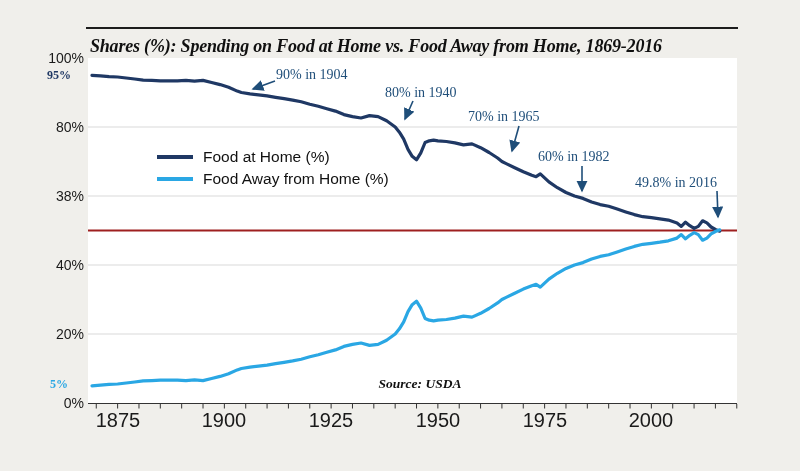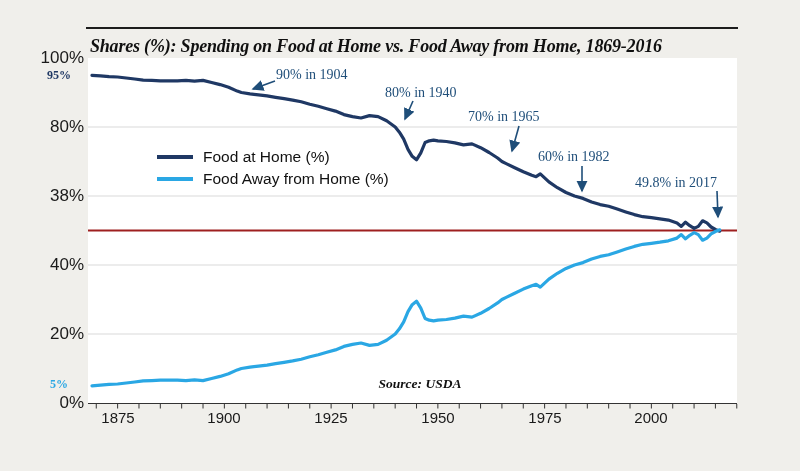--- a/index.html
+++ b/index.html
@@ -3,23 +3,23 @@
 <meta charset="utf-8">
 <style>
   html,body{margin:0;padding:0;}
   body{width:800px;height:471px;background:#f0efeb;font-family:"Liberation Sans",sans-serif;position:relative;overflow:hidden;}
   .stage{position:absolute;left:0;top:0;width:656px;height:471px;}
   .top-rule{position:absolute;left:86px;top:27px;width:652px;height:2px;background:#1c1c1c;}
   .chart-title{position:absolute;left:90px;top:36px;width:660px;font-family:"Liberation Serif",serif;
     font-weight:bold;font-style:italic;font-size:18px;color:#101010;white-space:nowrap;letter-spacing:-0.2px;}
   .plot-bg{position:absolute;left:88px;top:58px;width:649px;height:346px;background:#ffffff;}
   #chart-svg{position:absolute;left:0;top:0;width:800px;height:471px;}
-  .ylab{position:absolute;left:24px;width:60px;text-align:right;font-size:17px;color:#1a1a1a;line-height:18px;}
+  .ylab{position:absolute;left:24px;width:60px;text-align:right;font-size:14px;color:#1a1a1a;line-height:18px;}
   .y0{top:49px}.y1{top:118px}.y2{top:187px}.y3{top:256px}.y4{top:325px}.y5{top:394px}
-  .xlab{position:absolute;top:409px;width:54px;text-align:center;font-size:15px;color:#1a1a1a;}
+  .xlab{position:absolute;top:409px;width:54px;text-align:center;font-size:20px;color:#1a1a1a;}
   .x0{left:91px}.x1{left:197px}.x2{left:304px}.x3{left:411px}.x4{left:518px}.x5{left:624px}
   .startlab{position:absolute;left:34px;width:50px;text-align:center;font-family:"Liberation Serif",serif;
     font-weight:bold;font-size:12px;line-height:16px;}
   .start-95{top:67px;}
   .start-5{top:376px;}
   .legend{position:absolute;left:157px;top:146px;}
   .legend-row{display:flex;align-items:center;height:22px;}
   .legend-swatch{width:36px;height:4px;margin-right:10px;flex:0 0 auto;}
   .legend-label{font-size:15.5px;color:#111111;white-space:nowrap;}
   .annotation{position:absolute;font-family:"Liberation Serif",serif;font-weight:normal;font-size:14px;
@@ -112,16 +112,16 @@
     <div class="legend-row">
       <span class="legend-swatch" id="swatch-1" style="background: rgb(42, 167, 228);"></span>
       <span class="legend-label">Food Away from Home (%)</span>
     </div>
   </div>
 
   <div class="annotation" style="left: 276px; top: 67px; color: rgb(31, 78, 121);">90% in 1904</div>
   <div class="annotation" style="left: 368px; top: 85px; color: rgb(31, 78, 121); margin-left: 17px;">80% in 1940</div>
   <div class="annotation" style="left: 468px; top: 109px; color: rgb(31, 78, 121);">70% in 1965</div>
   <div class="annotation" style="left: 538px; top: 149px; color: rgb(31, 78, 121);">60% in 1982</div>
-  <div class="annotation" style="left: 635px; top: 175px; color: rgb(31, 78, 121);">49.8% in 2017</div>
+  <div class="annotation" style="left: 635px; top: 175px; color: rgb(31, 78, 121);">49.8% in 2016</div>
 
   <div class="source-note">Source: USDA</div>
 </div>
 
 </body></html>

